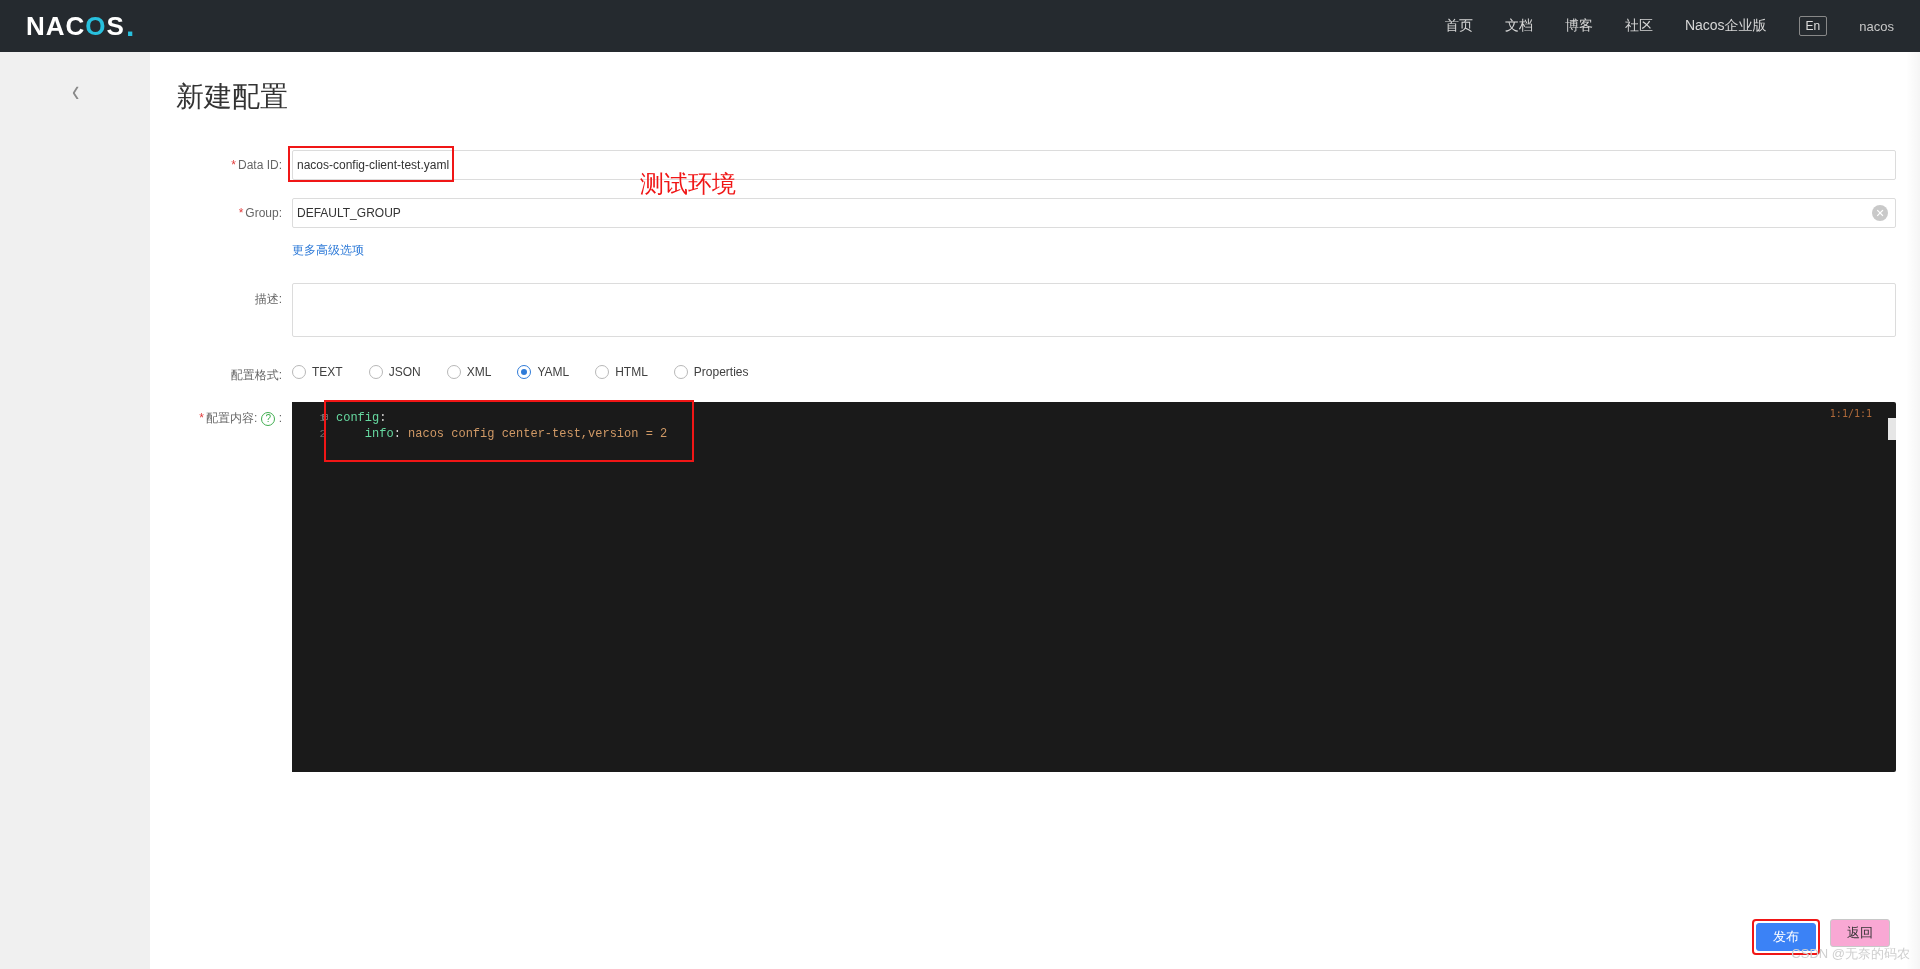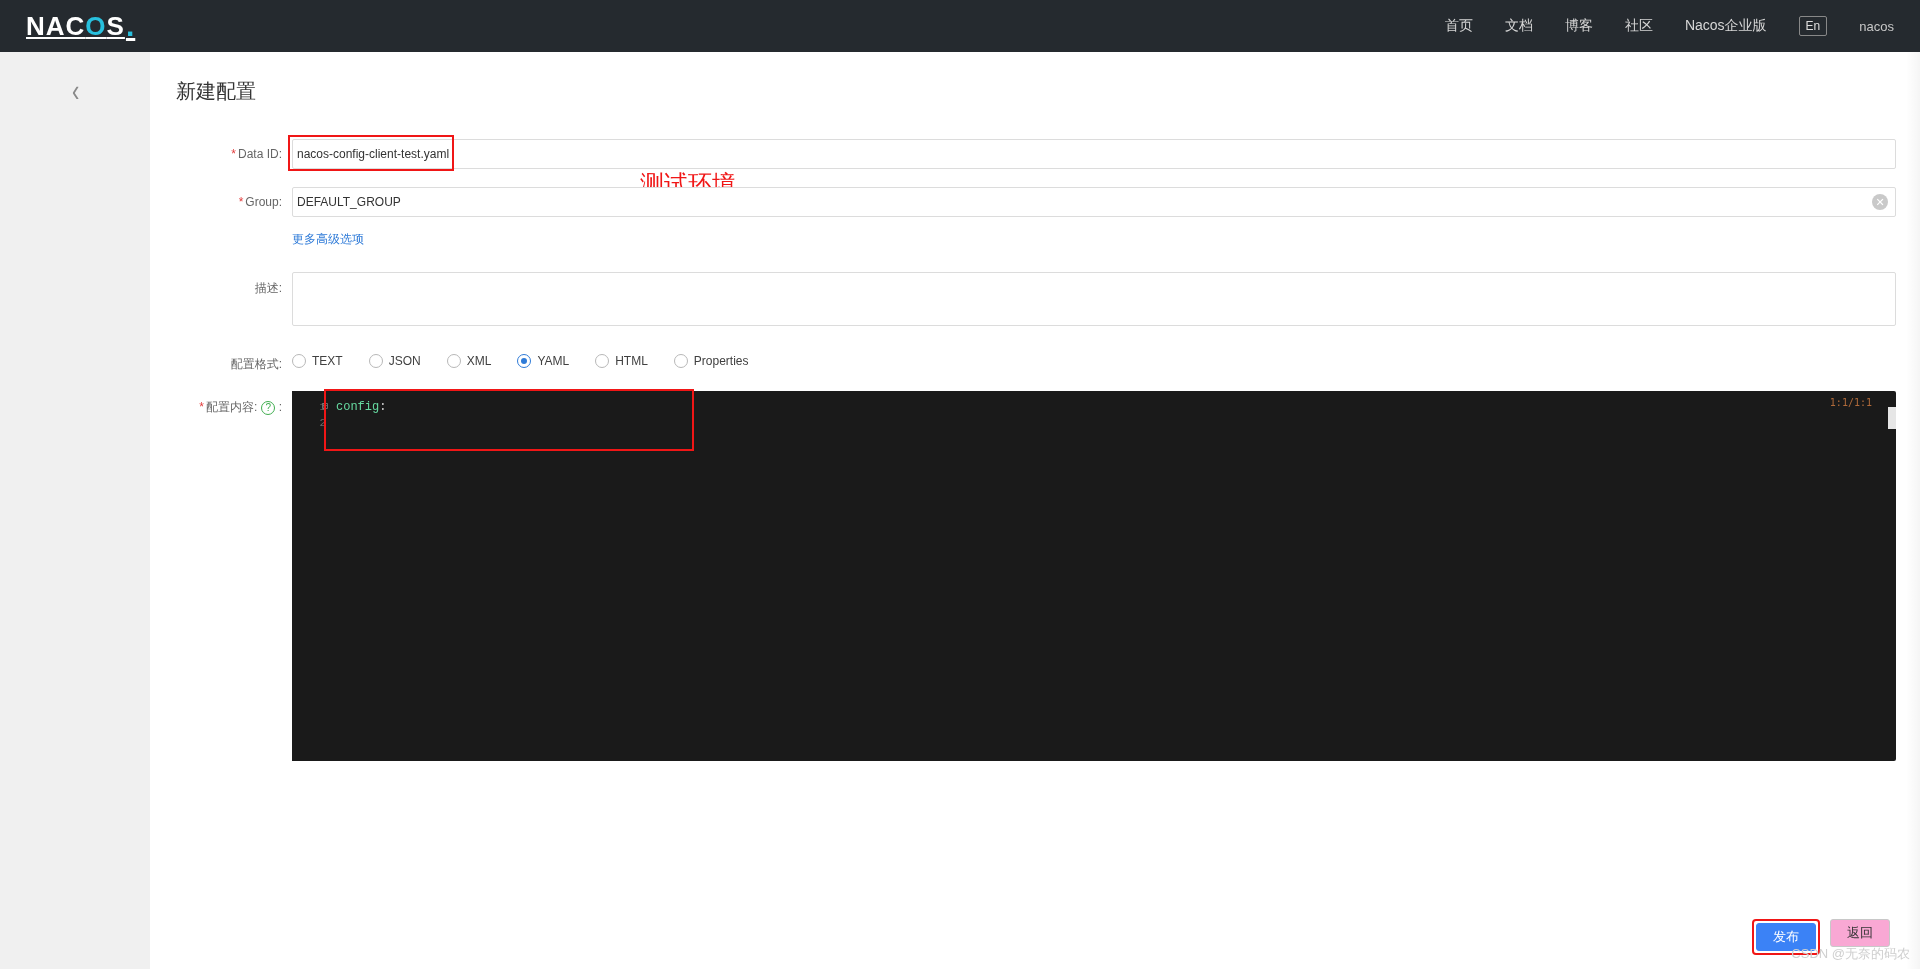--- a/index.html
+++ b/index.html
@@ -1,33 +1,33 @@
 <!DOCTYPE html>
 <html><head>
 <meta charset="utf-8">
 <style>
   * { box-sizing: border-box; margin: 0; padding: 0; }
   html, body { width: 1920px; height: 969px; font-family: "Helvetica Neue", Arial, "PingFang SC", "Microsoft YaHei", sans-serif; background:#fff; overflow:hidden; }
   
   .header { background:#252a2f; color:#fff; height:52px; display:flex; align-items:center; padding:0 26px; justify-content:space-between; }
   .logo-wrap { display:flex; align-items:center; }
-  .logo { font-family: Arial, sans-serif; font-weight:800; font-size:26px; letter-spacing:1px; color:#fff; display:flex; align-items:center;text-decoration:underline; }
+  .logo { font-family: Arial, sans-serif; font-weight:800; font-size:26px; letter-spacing:1px; color:#fff; display:flex; align-items:center; }
   .logo .oslash { color:#28c0de; font-weight:800; }
   .logo .dot { color:#28c0de; font-size:30px; line-height:0; margin-left:1px; }
   .nav { display:flex; align-items:center; gap:32px; font-size:14px; }
   .nav a { color:#d7d7d7; text-decoration:none; }
   .lang-box { border:1px solid #888; color:#ddd; font-size:12px; padding:2px 6px; border-radius:2px; }
   .user { color:#c7c7c7; font-size:13px; }
   
   .page { display:flex; height:calc(969px - 52px); background:#f0f0f0; }
   .left-gutter { width:150px; background:#f0f0f0; position:relative; }
   .back-chevron { position:absolute; top:26px; left:72px; font-size:22px; color:#888; transform:scaleY(1.4); }
   .panel { flex:1; background:#fff; margin:0; padding:26px 24px 20px 26px; position:relative; overflow:auto; }
   .panel-scroll-edge { position:absolute; right:0; top:0; bottom:0; width:14px; background:linear-gradient(to left, rgba(0,0,0,0.04), transparent); pointer-events:none;}
-  h1.page-title { font-size:20px; font-weight:500; color:#333; margin-bottom:34px; }
+  h1.page-title { font-size:28px; font-weight:500; color:#333; margin-bottom:34px; }
   
   .form { width:100%; }
   .row { display:flex; align-items:flex-start; margin-bottom:18px; }
   .lbl { width:116px; text-align:right; font-size:12px; color:#666; padding-top:8px; padding-right:10px; white-space:nowrap; }
   .lbl .req { color:#e23c3c; margin-right:2px; }
   .ctrl { flex:1; }
   .tinput { width:100%; height:30px; border:1px solid #dcdcdc; border-radius:2px; padding:0 4px; font-size:12px; color:#333; background:#fff; }
   .tinput.big { height:30px; }
   .group-wrap { position:relative; }
   .clear-btn { position:absolute; right:8px; top:50%; transform:translateY(-50%); width:16px; height:16px; border-radius:50%; background:#c9c9c9; color:#fff; font-size:11px; line-height:16px; text-align:center; cursor:pointer; }
@@ -162,20 +162,21 @@
         </div>
         <div class="ctrl" style="position:relative;">
           <div class="editor">
             <div class="gutter" id="gutter">
                 <div>1</div>
                 <div>2</div>
               </div>
             <div class="code" id="code">
               <span class="code-pos">1:1/1:1</span>
             <div class="code-line" style="position: relative;"><span class="fold-mark">⊟</span><span class="k-key">config</span><span class="k-pun">:</span></div>
+                <div class="code-line">    <span class="k-key">info</span><span class="k-pun">: </span><span class="k-str">nacos config center-test,version = 2</span></div>
               </div>
             <div class="editor-bar"></div>
           </div>
 
           <div class="anno-box" style="left:32px; top:-2px; width:370px; height:62px;"></div>
         </div>
       </div>
 
     </div>
 

